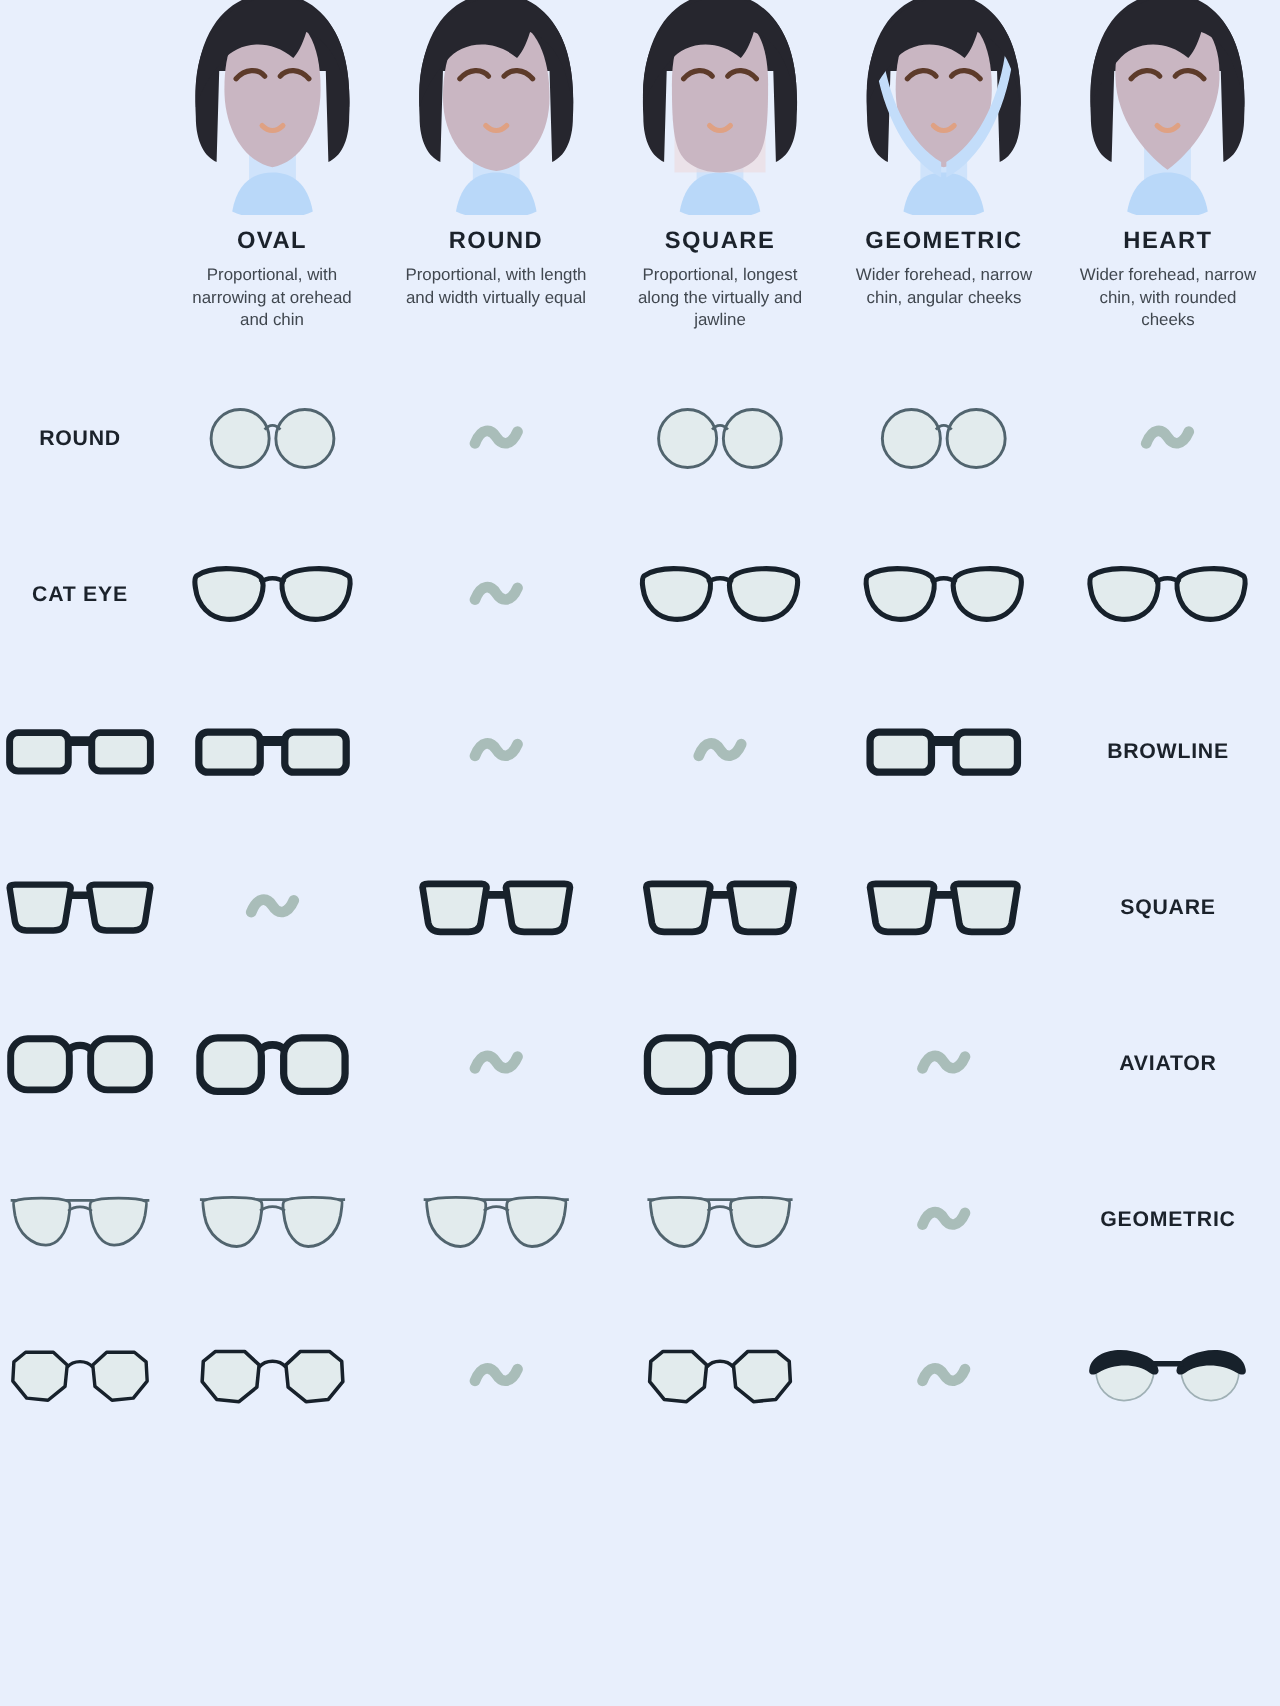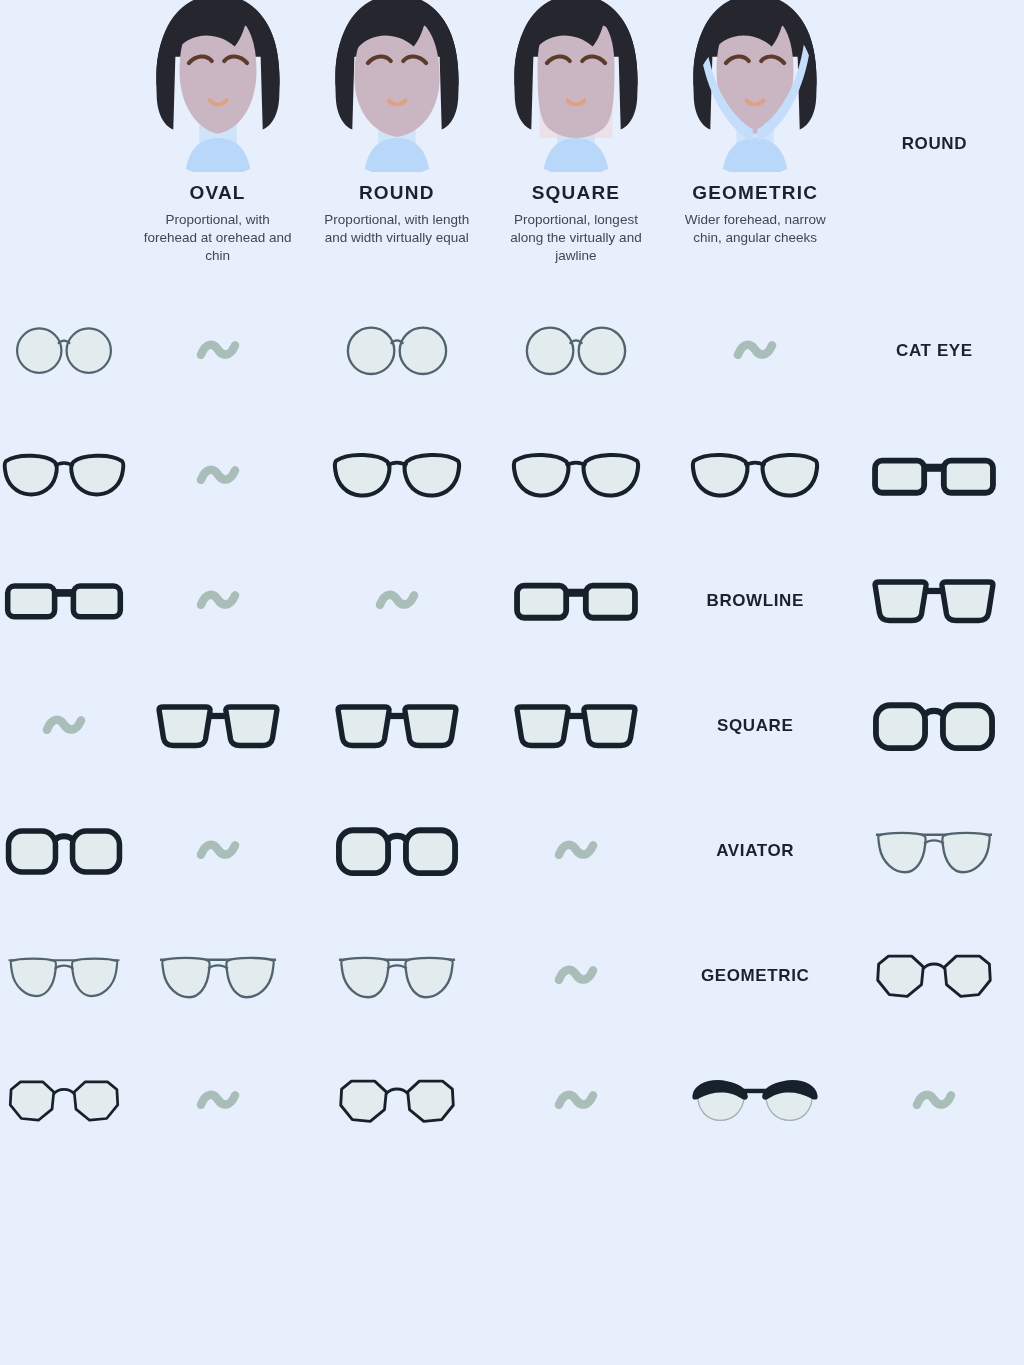--- a/index.html
+++ b/index.html
@@ -34,21 +34,21 @@
 
     <path d="M75,26 C50,26 38,48 38,84 C38,116 54,140 75,144 C96,140 112,116 112,84 C112,48 100,26 75,26 Z" fill="#c9b6c2"></path>
 
     <path d="M16,98 C12,34 50,12 80,13 C112,15 136,40 134,98 C129,62 117,46 101,40 C98,50 94,57 91,60 C72,44 48,48 37,62 C28,72 20,84 16,98 Z" fill="#26262e"></path>
     <path d="M47,76 C54,68 64,68 69,74" stroke="#5d3b2a" stroke-width="4" fill="none" stroke-linecap="round"></path>
     <path d="M81,74 C86,68 96,68 103,76" stroke="#5d3b2a" stroke-width="4" fill="none" stroke-linecap="round"></path>
     <path d="M67,112 C72,117 78,117 83,112" stroke="#dfa183" stroke-width="4" fill="none" stroke-linecap="round"></path>
   </svg>
         </div>
         <div class="col-name">OVAL</div>
-        <div class="col-desc">Proportional, with forehead at orehead and chin</div>
+        <div class="col-desc">Proportional, with narrowing at orehead and chin</div>
       </div>
       <div class="head-cell">
         <div class="face-wrap">
           <svg viewBox="0 0 150 190" xmlns="http://www.w3.org/2000/svg">
     <path d="M16,105 C12,30 48,10 75,10 C102,10 138,30 134,105 C134,125 127,136 118,140 L116,70 L34,70 L32,140 C23,136 16,125 16,105 Z" fill="#26262e"></path>
     <path d="M57,126 L93,126 L93,158 L57,158 Z" fill="#cfe3fb"></path>
     <path d="M44,178 C48,156 60,148 75,148 C90,148 102,156 106,178 C86,187 64,187 44,178 Z" fill="#b9d8f9"></path>
 
     <path d="M75,28 C46,28 34,56 34,90 C34,122 52,144 75,147 C98,144 116,122 116,90 C116,56 104,28 75,28 Z" fill="#c9b6c2"></path>
 
@@ -91,20 +91,38 @@
             <path d="M122,58 C116,96 100,126 77,140 L77,152 C104,138 122,102 128,62 Z" fill="#c3ddfa"></path>
     <path d="M16,98 C12,34 50,12 80,13 C112,15 136,40 134,98 C129,62 117,46 101,40 C98,50 94,57 91,60 C72,44 48,48 37,62 C28,72 20,84 16,98 Z" fill="#26262e"></path>
     <path d="M47,76 C54,68 64,68 69,74" stroke="#5d3b2a" stroke-width="4" fill="none" stroke-linecap="round"></path>
     <path d="M81,74 C86,68 96,68 103,76" stroke="#5d3b2a" stroke-width="4" fill="none" stroke-linecap="round"></path>
     <path d="M67,112 C72,117 78,117 83,112" stroke="#dfa183" stroke-width="4" fill="none" stroke-linecap="round"></path>
   </svg>
         </div>
         <div class="col-name">GEOMETRIC</div>
         <div class="col-desc">Wider forehead, narrow chin, angular cheeks</div>
       </div>
+      <div class="head-cell">
+        <div class="face-wrap">
+          <svg viewBox="0 0 150 190" xmlns="http://www.w3.org/2000/svg">
+    <path d="M16,105 C12,30 48,10 75,10 C102,10 138,30 134,105 C134,125 127,136 118,140 L116,70 L34,70 L32,140 C23,136 16,125 16,105 Z" fill="#26262e"></path>
+    <path d="M57,126 L93,126 L93,158 L57,158 Z" fill="#cfe3fb"></path>
+    <path d="M44,178 C48,156 60,148 75,148 C90,148 102,156 106,178 C86,187 64,187 44,178 Z" fill="#b9d8f9"></path>
+
+    <path d="M75,26 C46,26 34,46 35,76 C36,106 56,132 75,146 C94,132 114,106 115,76 C116,46 104,26 75,26 Z" fill="#c9b6c2"></path>
+
+    <path d="M16,98 C12,34 50,12 80,13 C112,15 136,40 134,98 C129,62 117,46 101,40 C98,50 94,57 91,60 C72,44 48,48 37,62 C28,72 20,84 16,98 Z" fill="#26262e"></path>
+    <path d="M47,76 C54,68 64,68 69,74" stroke="#5d3b2a" stroke-width="4" fill="none" stroke-linecap="round"></path>
+    <path d="M81,74 C86,68 96,68 103,76" stroke="#5d3b2a" stroke-width="4" fill="none" stroke-linecap="round"></path>
+    <path d="M67,112 C72,117 78,117 83,112" stroke="#dfa183" stroke-width="4" fill="none" stroke-linecap="round"></path>
+  </svg>
+        </div>
+        <div class="col-name">HEART</div>
+        <div class="col-desc">Wider forehead, narrow chin, with rounded cheeks</div>
+      </div>
       <div class="row-label">ROUND</div>
       <div class="cell">
         <svg viewBox="0 0 150 60" width="134" xmlns="http://www.w3.org/2000/svg">
       <circle cx="46" cy="30" r="26" fill="#e2ebed" stroke="#51646e" stroke-width="2.6"></circle>
       <circle cx="104" cy="30" r="26" fill="#e2ebed" stroke="#51646e" stroke-width="2.6"></circle>
       <path d="M68,22 C72,17 78,17 82,22" fill="none" stroke="#51646e" stroke-width="2.6"></path>
         </svg>
       </div>
       <div class="cell">
         <svg viewBox="0 0 54 34" width="46" xmlns="http://www.w3.org/2000/svg">

